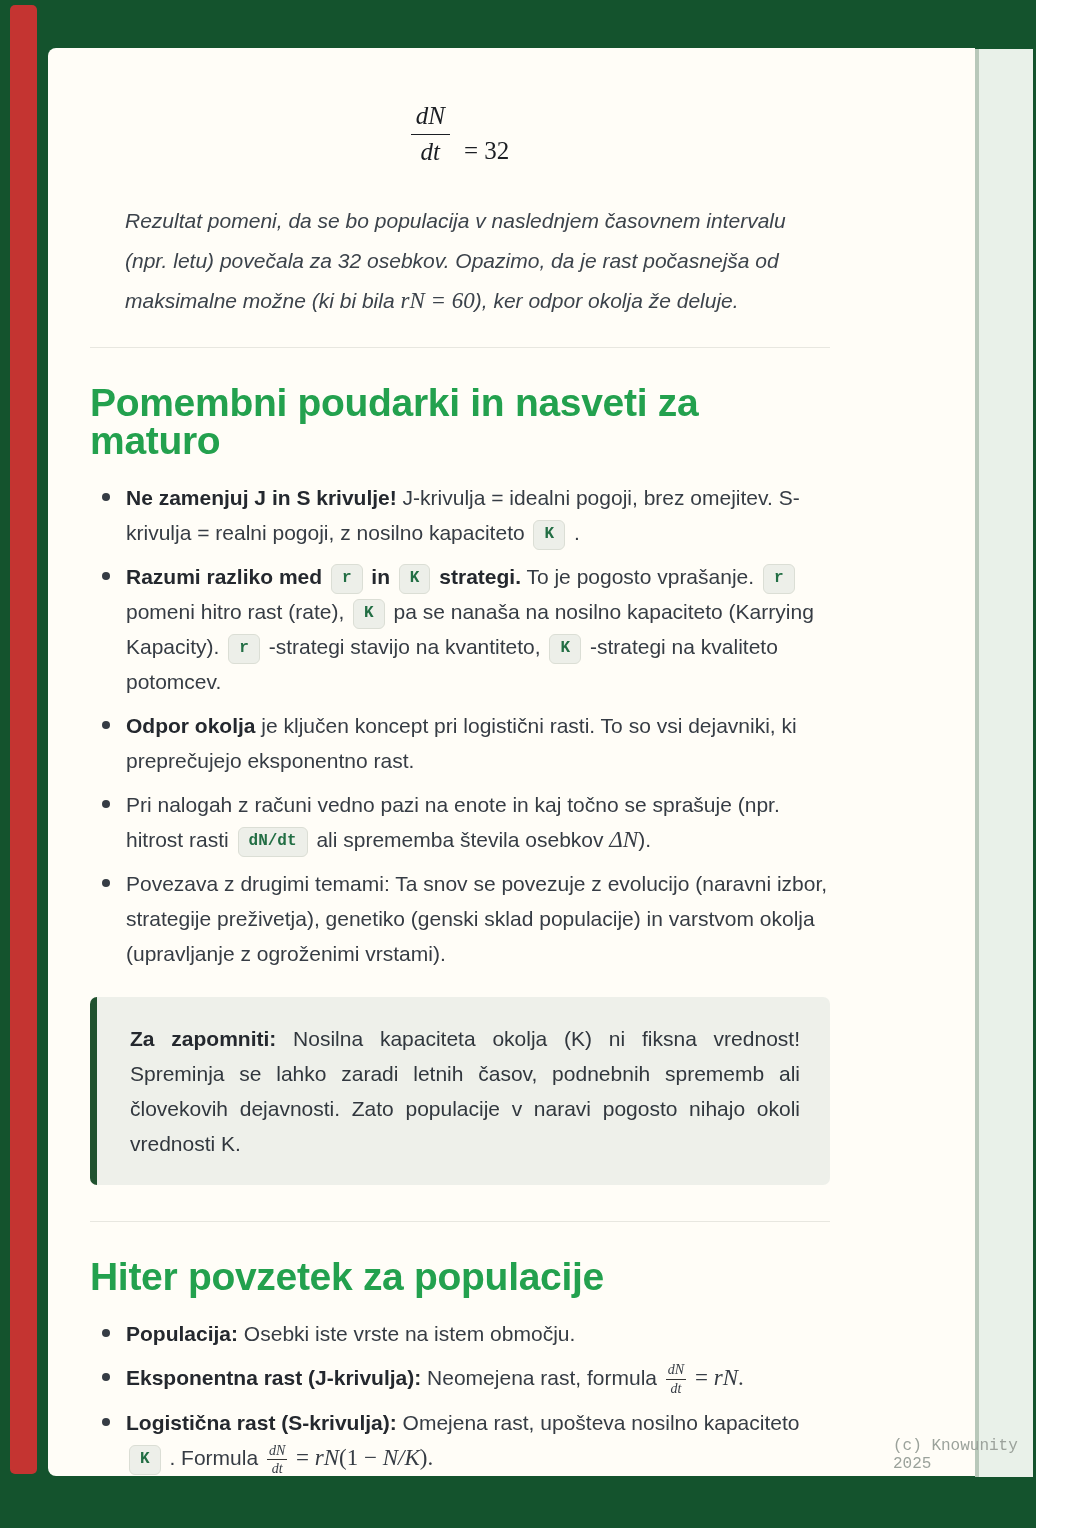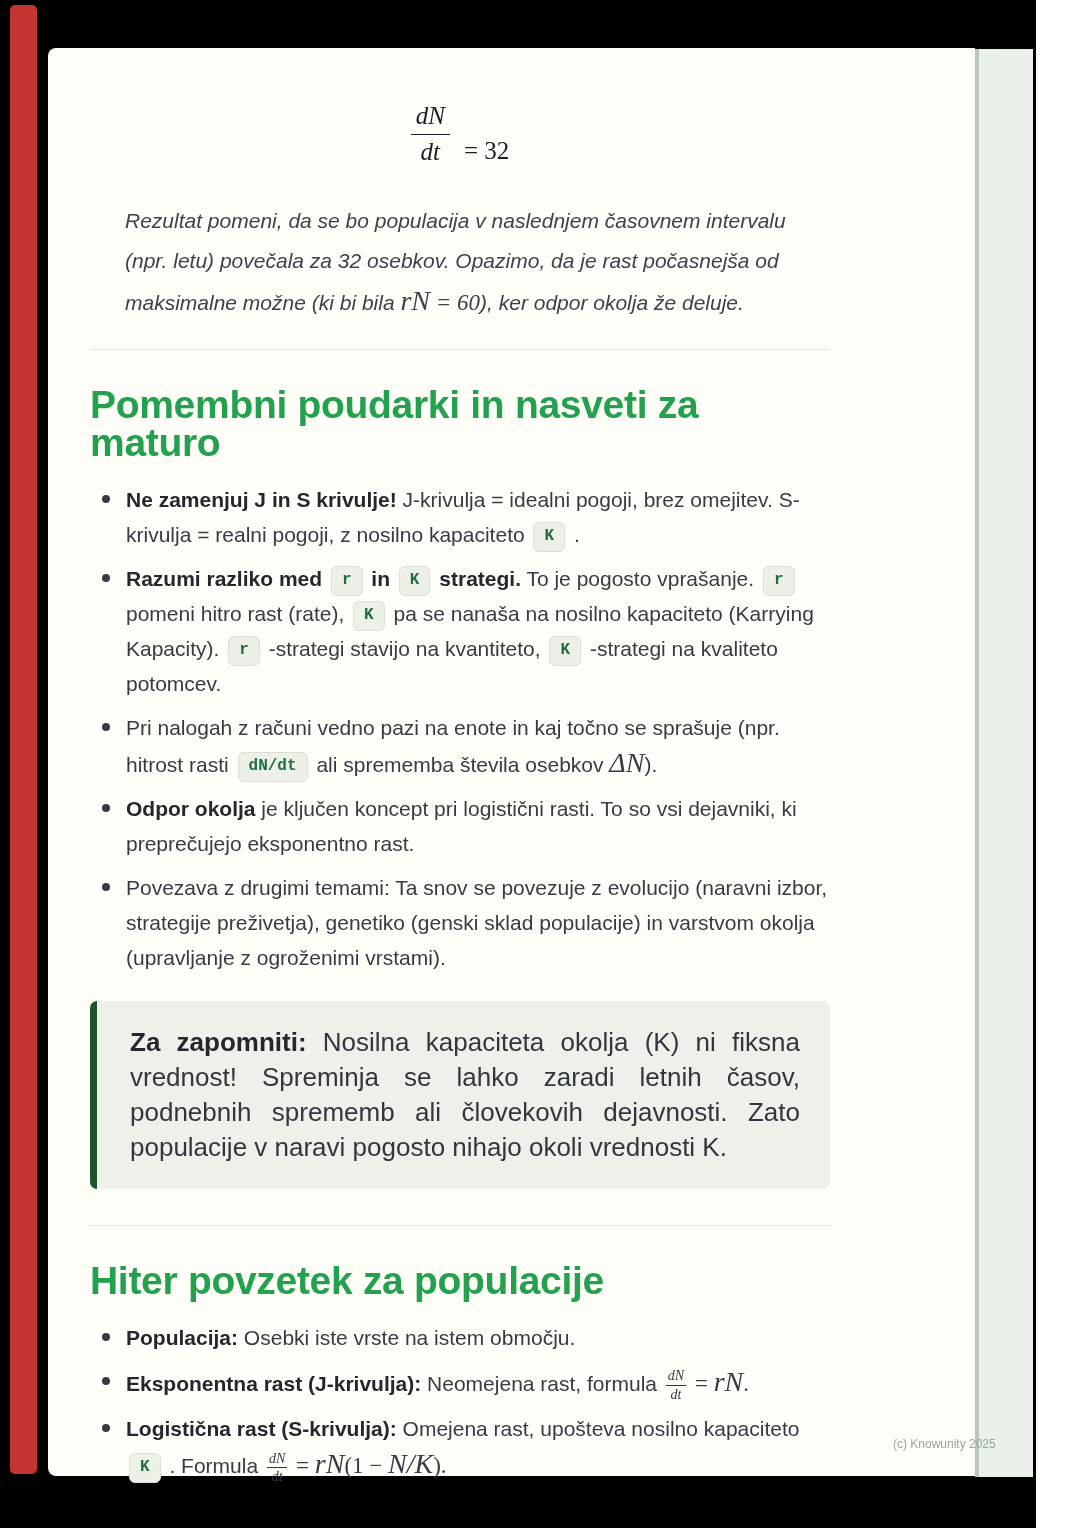--- a/index.html
+++ b/index.html
@@ -1,16 +1,16 @@
 <!DOCTYPE html>
 <html><head>
 <meta charset="utf-8">
 <style>
   html,body{margin:0;padding:0;background:#ffffff;}
-  .canvas{position:relative;width:1036px;height:1528px;background:#000000;overflow:hidden;
+  .canvas{position:relative;width:1036px;height:1528px;background:#14532d;overflow:hidden;
           font-family:"Liberation Sans",sans-serif;}
   
   .ribbon-red{position:absolute;left:10px;top:5px;width:27px;height:1469px;
               background:#c43431;border-radius:5px;}
   
   .page{position:absolute;left:48px;top:48px;width:927px;height:1428px;
         background:#fffdf7;border-radius:8px 0 0 8px;}
   .content{margin-left:42px;width:740px;}
   
   .stripe-green{position:absolute;left:975px;top:49px;width:58px;height:1428px;
@@ -40,33 +40,33 @@
   .bullets li::before{content:"";position:absolute;left:12px;top:13px;width:8px;height:8px;
               border-radius:50%;background:#363c44;}
   .bullets2{}
   
   .run-b{font-weight:700;color:#24282e;}
   .run-n{}
   .run-code{display:inline-block;font-family:"Liberation Mono",monospace;font-size:16px;
             font-weight:700;color:#226e44;background:#edefe9;border:1px solid #dbded5;
             border-radius:6px;padding:1px 10px 3px;line-height:24px;vertical-align:2px;
             margin:0 3px;}
-  .run-mi{font-family:"Liberation Serif",serif;font-style:italic;font-size:28px;}
+  .run-mi{font-family:"Liberation Serif",serif;font-style:italic;font-size:23px;}
   .run-mn{font-family:"Liberation Serif",serif;font-size:23px;}
   .frac-sm{display:inline-block;vertical-align:-8px;text-align:center;
            font-family:"Liberation Serif",serif;font-style:italic;font-size:14px;
            line-height:1.1;margin:0 3px;}
   .frac-sm .num{display:block;border-bottom:1px solid #333;padding:0 2px 1px;}
   .frac-sm .den{display:block;padding-top:1px;}
   
   .callout{margin-top:26px;width:740px;box-sizing:border-box;background:#eef0ea;
            border-left:7px solid #20522f;border-radius:7px;padding:24px 30px 24px 33px;
-           font-size:26px;line-height:35px;text-align:justify;color:#31373e;}
+           font-size:21px;line-height:35px;text-align:justify;color:#31373e;}
   
-  .watermark{position:absolute;left:893px;top:1437px;font-size:12px;color:#9ba29b;z-index:5;}
+  .watermark{position:absolute;left:893px;top:1437px;font-size:16px;color:#9ba29b;z-index:5;font-family:Liberation Mono, monospace;}
 </style>
 </head>
 <body>
 
 <div class="canvas">
 
   <div class="ribbon-red"></div>
 
   <div class="page">
     <div class="content">
@@ -81,22 +81,22 @@
 
       <p class="note"><span class="run-n">Rezultat pomeni, da se bo populacija v naslednjem časovnem intervalu (npr. letu) povečala za 32 osebkov. Opazimo, da je rast počasnejša od maksimalne možne (ki bi bila </span><span class="run-mi">rN</span><span class="run-mn"> = 60</span><span class="run-n">), ker odpor okolja že deluje.</span></p>
 
       <hr class="divider">
 
       <h2 class="section-title">Pomembni poudarki in nasveti za maturo</h2>
 
       <ul class="bullets">
         <li><span class="run-b">Ne zamenjuj J in S krivulje!</span><span class="run-n"> J-krivulja = idealni pogoji, brez omejitev. S-krivulja = realni pogoji, z nosilno kapaciteto </span><span class="run-code">K</span><span class="run-n"> .</span></li>
         <li><span class="run-b">Razumi razliko med </span><span class="run-code">r</span><span class="run-b"> in </span><span class="run-code">K</span><span class="run-b"> strategi.</span><span class="run-n"> To je pogosto vprašanje. </span><span class="run-code">r</span><span class="run-n"> pomeni hitro rast (rate), </span><span class="run-code">K</span><span class="run-n"> pa se nanaša na nosilno kapaciteto (Karrying Kapacity). </span><span class="run-code">r</span><span class="run-n"> -strategi stavijo na kvantiteto, </span><span class="run-code">K</span><span class="run-n"> -strategi na kvaliteto potomcev.</span></li>
+        <li><span class="run-b">Odpor okolja</span><span class="run-n"> je ključen koncept pri logistični rasti. To so vsi dejavniki, ki preprečujejo eksponentno rast.</span></li>
         <li><span class="run-n">Pri nalogah z računi vedno pazi na enote in kaj točno se sprašuje (npr. hitrost rasti </span><span class="run-code">dN/dt</span><span class="run-n"> ali sprememba števila osebkov </span><span class="run-mi">ΔN</span><span class="run-n">).</span></li>
-        <li><span class="run-b">Odpor okolja</span><span class="run-n"> je ključen koncept pri logistični rasti. To so vsi dejavniki, ki preprečujejo eksponentno rast.</span></li>
         <li><span class="run-n">Povezava z drugimi temami: Ta snov se povezuje z evolucijo (naravni izbor, strategije preživetja), genetiko (genski sklad populacije) in varstvom okolja (upravljanje z ogroženimi vrstami).</span></li>
       </ul>
 
       <div class="callout"><span class="run-b">Za zapomniti:</span><span class="run-n"> Nosilna kapaciteta okolja (K) ni fiksna vrednost! Spreminja se lahko zaradi letnih časov, podnebnih sprememb ali človekovih dejavnosti. Zato populacije v naravi pogosto nihajo okoli vrednosti K.</span></div>
 
       <hr class="divider divider2">
 
       <h2 class="section-title">Hiter povzetek za populacije</h2>
 
       <ul class="bullets bullets2">

